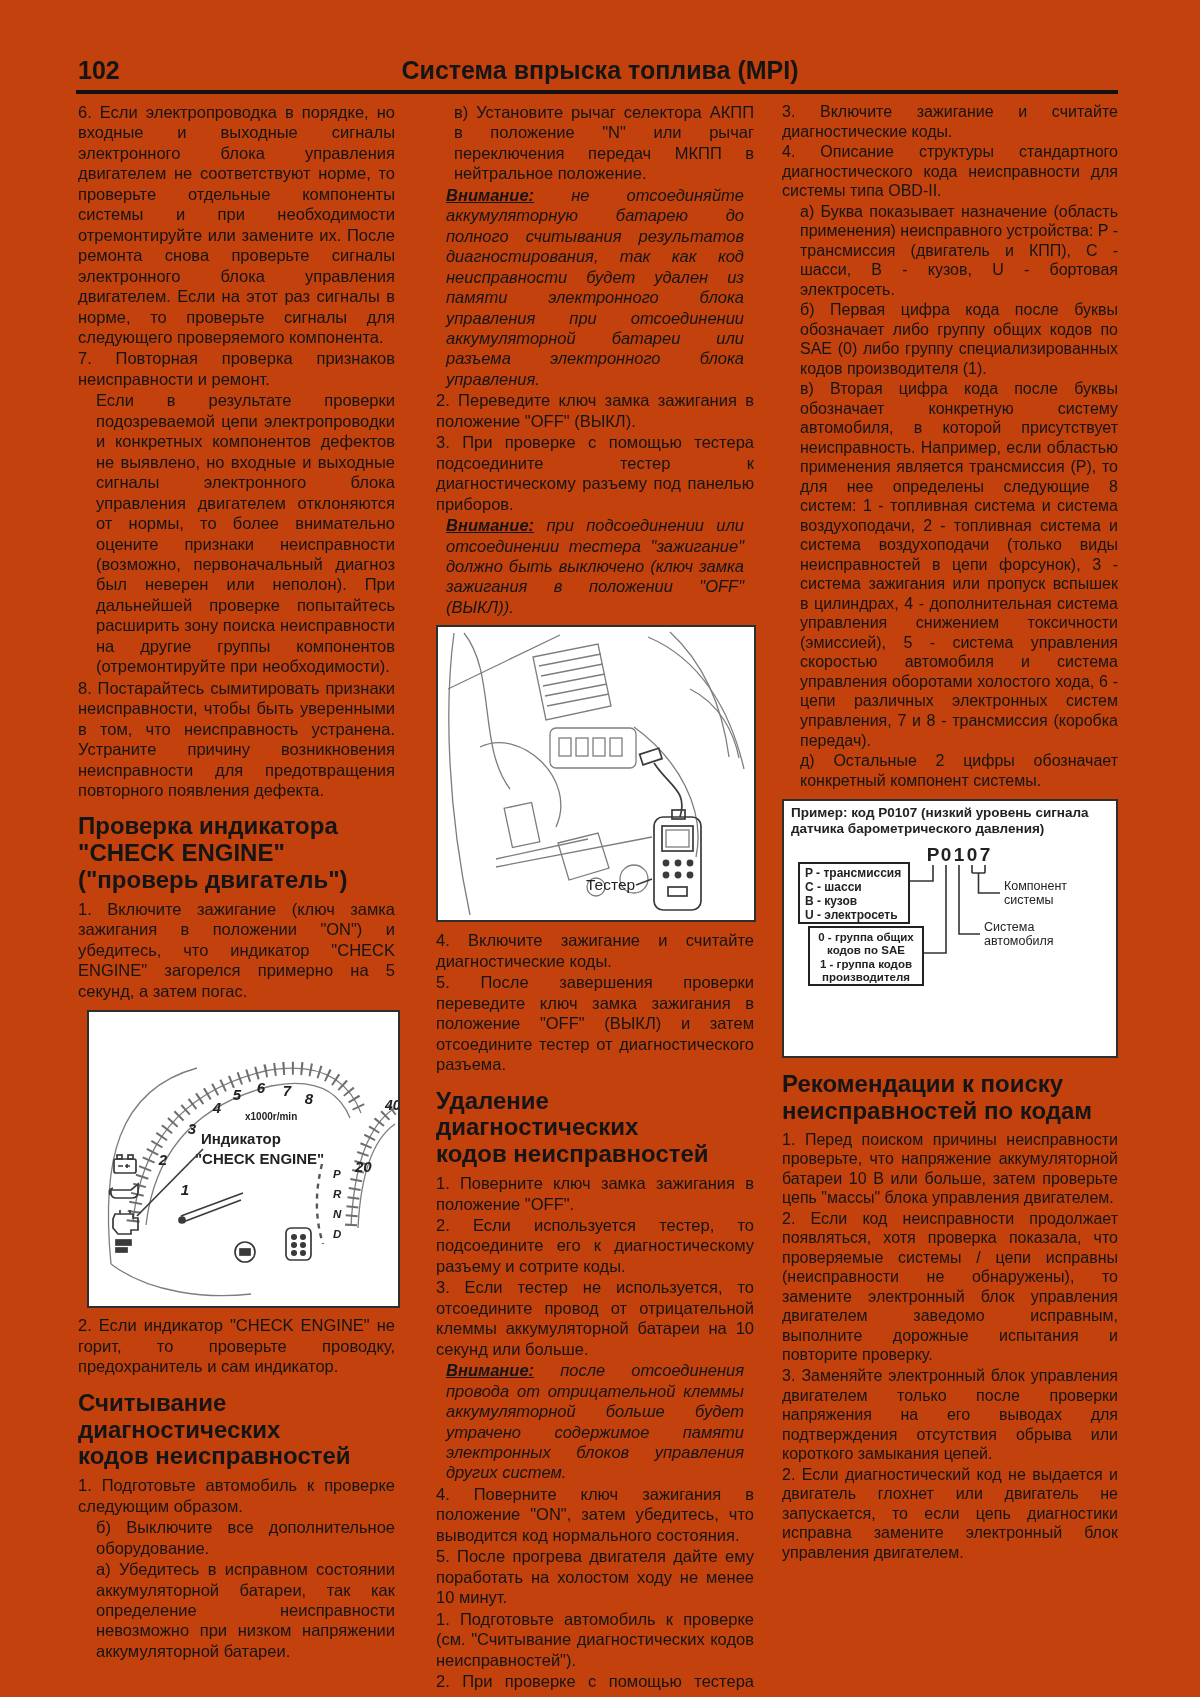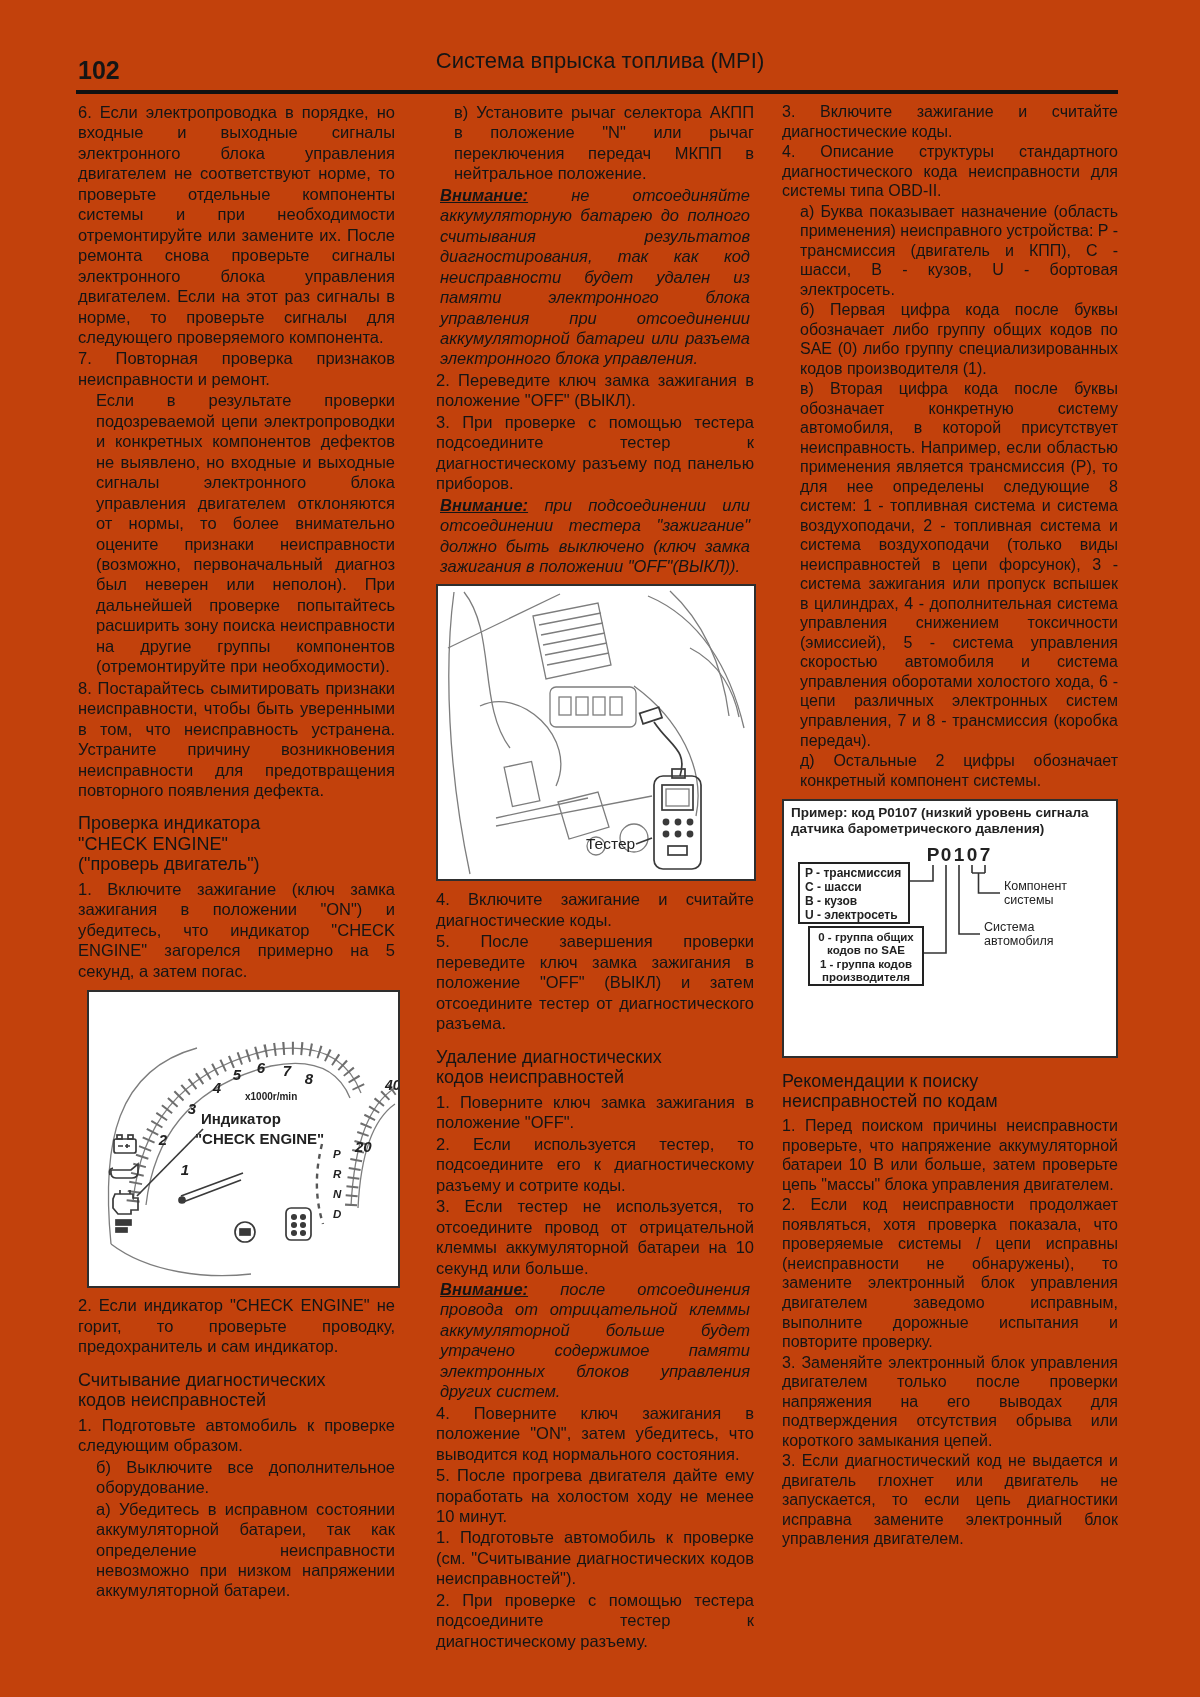--- a/index.html
+++ b/index.html
@@ -4,32 +4,32 @@
 <style>
   html,body{margin:0;padding:0;background:#e8e8e6;}
   #page{
     position:relative;width:1200px;height:1697px;margin:0 auto;
     background:#c2410c;color:#151515;
     font-family:"Liberation Sans","DejaVu Sans",sans-serif;
     overflow:hidden;
   }
   
   #page-number{position:absolute;left:78px;top:56px;font-size:25px;font-weight:bold;}
-  #doc-title{position:absolute;left:0;top:48px;width:1200px;text-align:center;font-size:22px;font-weight:normal;}
+  #doc-title{position:absolute;left:0;top:56px;width:1200px;text-align:center;font-size:25px;font-weight:bold;}
   #header-rule{position:absolute;left:76px;top:90px;width:1042px;height:4px;background:#111;}
   
   .col{position:absolute;top:102px;font-size:16.5px;line-height:1.24;text-align:justify;}
   #col-left{left:78px;width:317px;}
   #col-mid{left:436px;width:318px;}
   #col-right{left:782px;width:336px;font-size:16px;line-height:1.22;}
   .p{margin:0 0 1px 0;}
   .ind{margin-left:18px;}
-  .warn{margin:1px 4px;font-style:italic;}
+  .warn{margin:1px 10px;font-style:italic;}
   .warn .lead{text-decoration:underline;font-weight:bold;}
-  .sec-h{font-weight:normal;font-size:18px;line-height:1.12;margin:13px 0 5px 0;white-space:pre-line;text-align:left;}
+  .sec-h{font-weight:bold;font-size:24px;line-height:1.12;margin:13px 0 5px 0;white-space:pre-line;text-align:left;}
   
   .figbox{background:#fff;border:2px solid #2e2e2e;overflow:hidden;}
   #fig-cluster{width:309px;height:294px;margin:9px 0 7px 9px;}
   #fig-tester{width:316px;height:293px;margin:8px 8px 8px 0;}
   #fig-code{width:332px;height:255px;margin:9px 0 7px 0;position:relative;}
   svg{display:block;}
   .art{stroke:#7d7d7d;fill:none;stroke-width:1.3;}
   .artdark{stroke:#3a3a3a;fill:none;stroke-width:1.7;}
   .figtext{font-family:"Liberation Sans","DejaVu Sans",sans-serif;fill:#222;}
 </style>
@@ -273,16 +273,16 @@
           <text x="200" y="144">автомобиля</text>
         </g>
       </svg>
     </div>
 
     <h2 class="sec-h">Рекомендации к поиску
 неисправностей по кодам</h2>
     <p class="p">1. Перед поиском причины неисправности проверьте, что напряжение аккумуляторной батареи 10 В или больше, затем проверьте цепь "массы" блока управления двигателем.</p>
     <p class="p">2. Если код неисправности продолжает появляться, хотя проверка показала, что проверяемые системы / цепи исправны (неисправности не обнаружены), то замените электронный блок управления двигателем заведомо исправным, выполните дорожные испытания и повторите проверку.</p>
     <p class="p">3. Заменяйте электронный блок управления двигателем только после проверки напряжения на его выводах для подтверждения отсутствия обрыва или короткого замыкания цепей.</p>
-    <p class="p">3. Если диагностический код не выдается и двигатель глохнет или двигатель не запускается, то если цепь диагностики исправна замените электронный блок управления двигателем.</p>
+    <p class="p">2. Если диагностический код не выдается и двигатель глохнет или двигатель не запускается, то если цепь диагностики исправна замените электронный блок управления двигателем.</p>
   </div>
 
 </div>
 
 </body></html>

